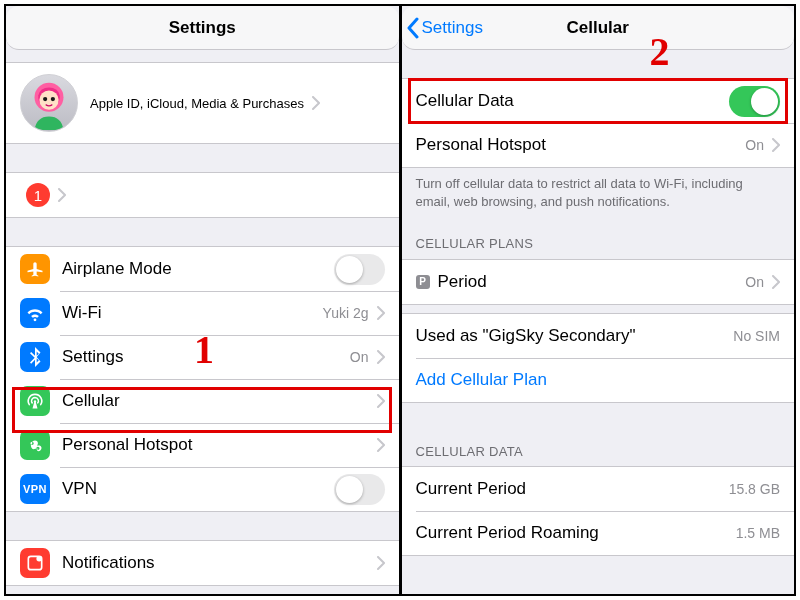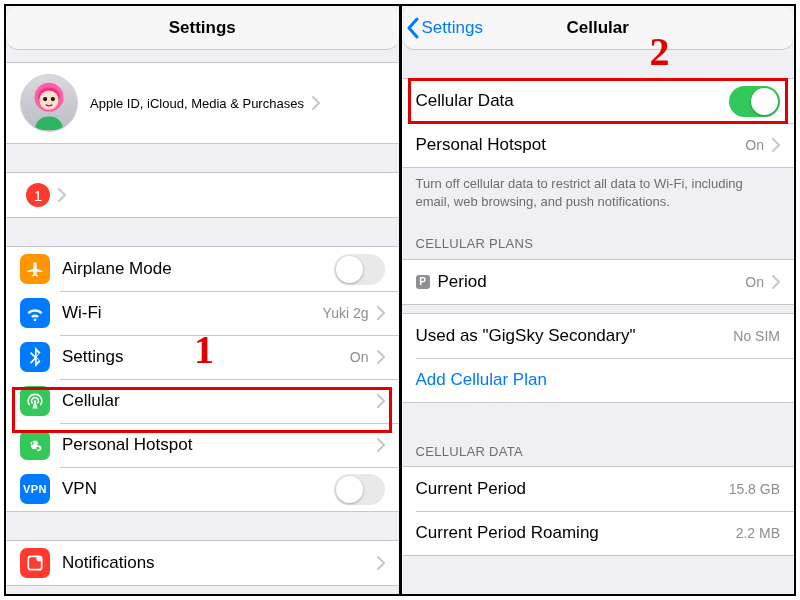--- a/index.html
+++ b/index.html
@@ -390,21 +390,21 @@
 
       <div class="header-text" style="padding-top:40px">Cellular Data</div>
 
       <div class="group">
         <div class="row noicon">
           <div class="row-label">Current Period</div>
           <div class="row-value">15.8 GB</div>
         </div>
         <div class="row noicon">
           <div class="row-label">Current Period Roaming</div>
-          <div class="row-value">2.2 MB</div>
+          <div class="row-value">1.5 MB</div>
         </div>
       </div>
 
     </div>
 
     <div class="annot" style="left:6px; top:72px; width:380px; height:46px;"></div>
     <div class="annot-num" style="left:248px; top:22px;">2</div>
   </div>
 
 </div>

